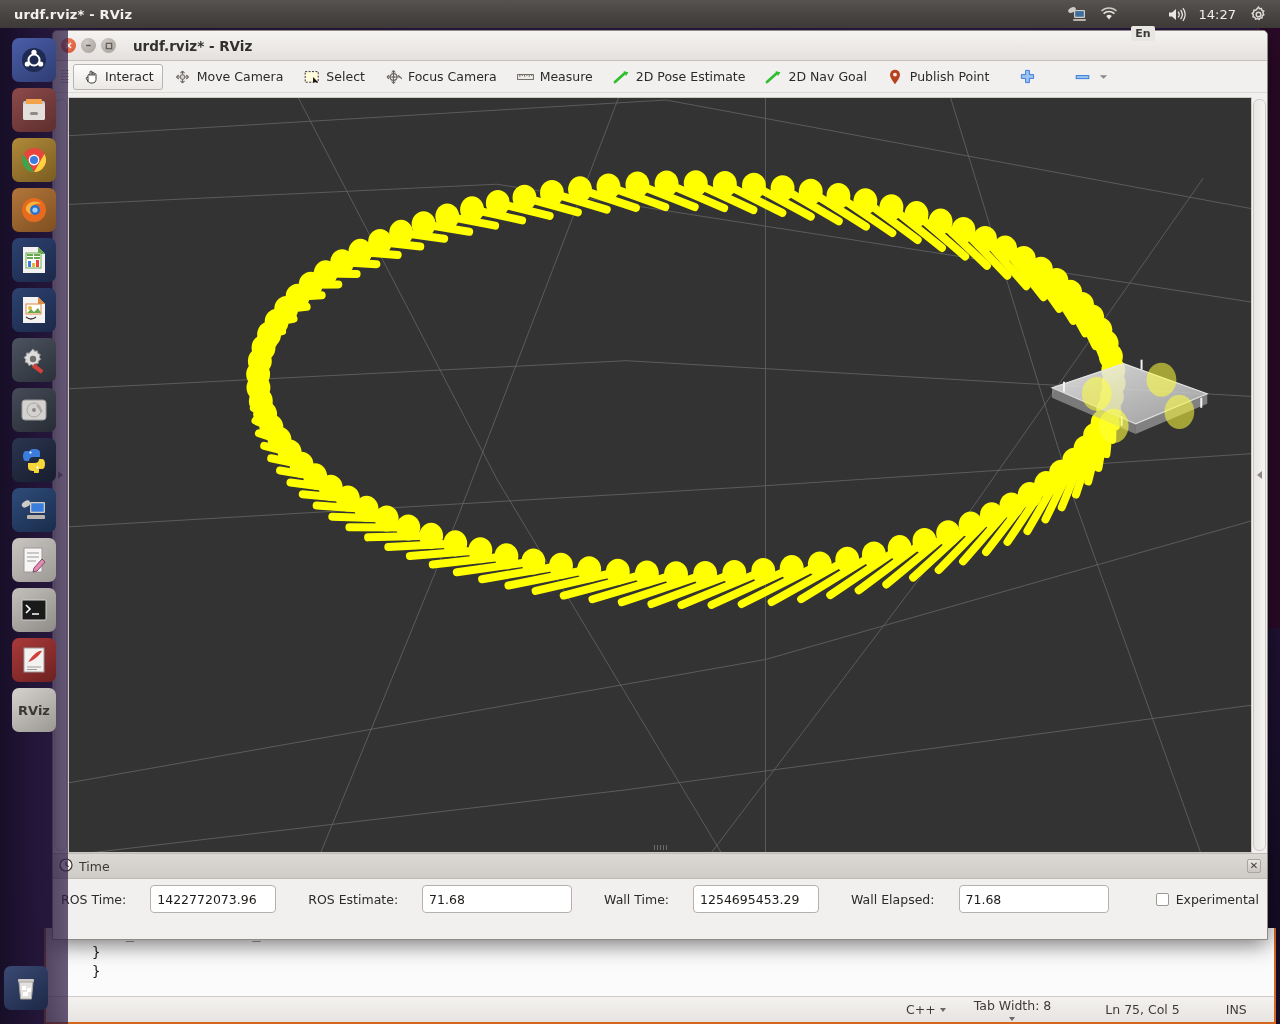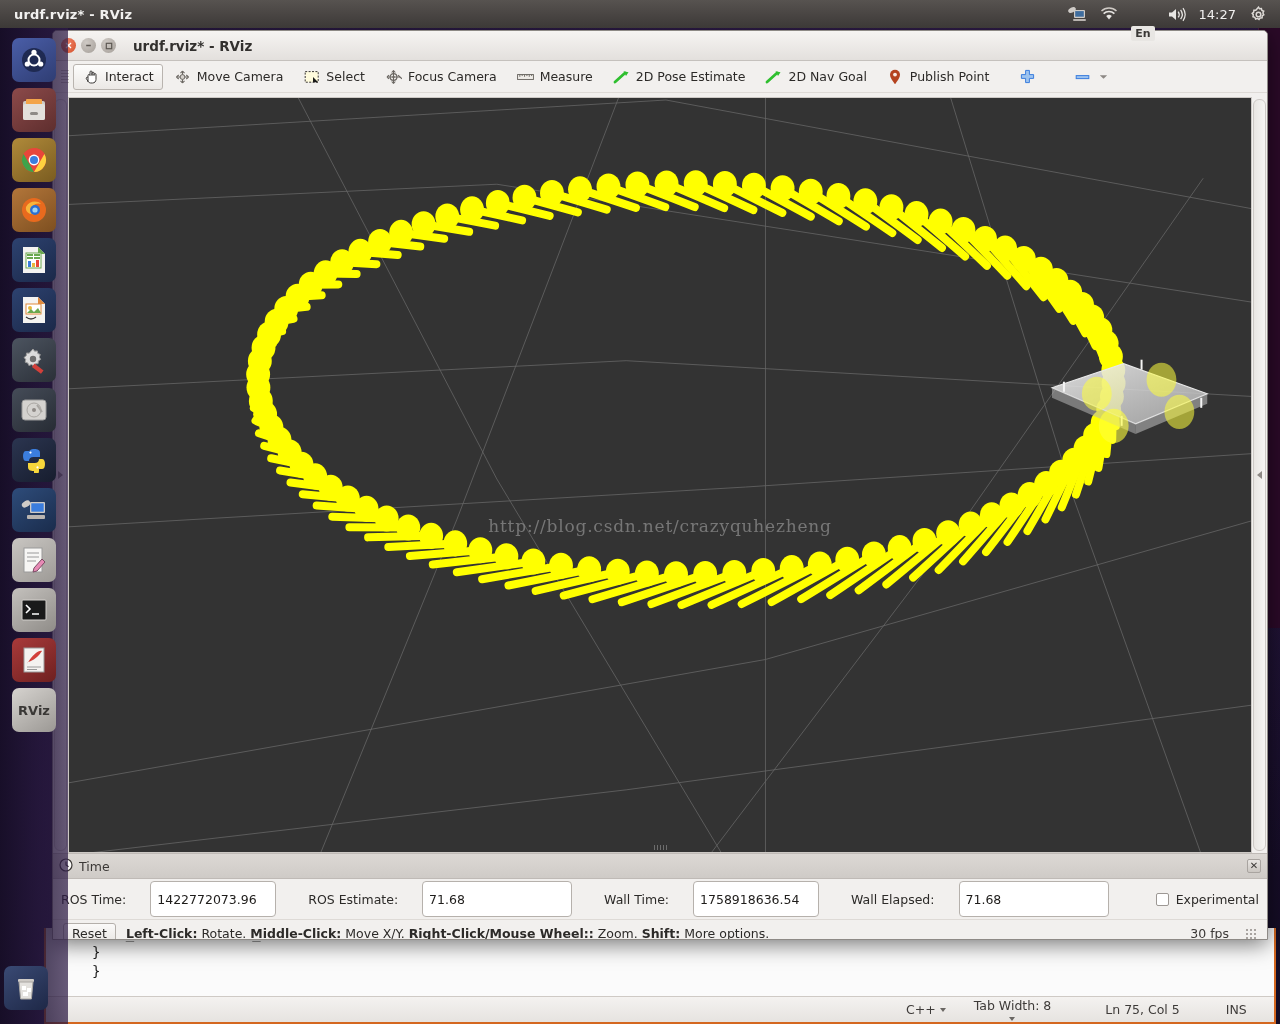--- a/index.html
+++ b/index.html
@@ -130,21 +130,21 @@
   }
   #time-header .label { font-size: 12.5px; color: #3b3836; margin-left: 6px; }
   #time-close {
     margin-left:auto; width:14px; height:14px; border-radius:2px;
     background: linear-gradient(180deg,#e9e6e3,#cbc6c1); border:1px solid #a9a4a0;
     display:flex; align-items:center; justify-content:center; font-size:10px; color:#3b3836; line-height:1;
   }
   #time-fields { height: 40px; display:flex; align-items:center; padding: 0 8px; gap:24px; }
   .tf-label { font-size: 12.5px; color: #2c2a28; white-space:nowrap; }
   .tf-input {
-    height: 36px; border:1px solid #b6b1ac; border-radius:4px; background:#fff;
+    height: 28px; border:1px solid #b6b1ac; border-radius:4px; background:#fff;
     font-size: 12.5px; color:#1e1c1a; padding: 0 6px; display:flex; align-items:center;
   }
   #tf-rostime { width: 126px; } #tf-roselapsed { width: 150px; }
   #tf-walltime { width: 126px; } #tf-wallelapsed { width: 150px; }
   #experimental-wrap { margin-left:auto; display:flex; align-items:center; gap:7px; }
   .checkbox { width:13px; height:13px; border:1px solid #9d9894; border-radius:2px; background:#fff; }
 
   
   #rviz-status {
     height: 28px; background:#f2f0ee; border-top:1px solid #dedad6;
@@ -760,21 +760,20 @@
               <path d="M150 44 l0 10"></path>
               <path d="M70 62 l0 10"></path>
           </g>
           <ellipse cx="45" cy="40" rx="15" ry="17" fill="#ffff3c" opacity=".55"></ellipse>
           <ellipse cx="110" cy="26" rx="15" ry="17" fill="#ffff3c" opacity=".55"></ellipse>
           <ellipse cx="62" cy="72" rx="15" ry="17" fill="#ffff3c" opacity=".6"></ellipse>
           <ellipse cx="128" cy="58" rx="15" ry="17" fill="#ffff3c" opacity=".55"></ellipse>
         </g>
       </svg>
 
-      <div id="watermark">http://blog.csdn.net/crazyquhezheng</div>
       <div id="viewport-bottom-grip">
           <i></i>
           <i></i>
           <i></i>
           <i></i>
           <i></i>
         </div>
     </div>
 
     <div class="splitter">
@@ -794,33 +793,25 @@
       <span id="time-close">✕</span>
     </div>
     <div id="time-fields">
       <span class="tf-label">ROS Time:</span>
       <span class="tf-input" id="tf-rostime">1422772073.96</span>
 
       <span class="tf-label" style="margin-left:8px;">ROS Estimate:</span>
       <span class="tf-input" id="tf-roselapsed">71.68</span>
 
       <span class="tf-label" style="margin-left:8px;">Wall Time:</span>
-      <span class="tf-input" id="tf-walltime">1758918636.54</span>
+      <span class="tf-input" id="tf-walltime">1254695453.29</span>
 
       <span class="tf-label" style="margin-left:8px;">Wall Elapsed:</span>
       <span class="tf-input" id="tf-wallelapsed">71.68</span>
 
       <span id="experimental-wrap">
         <span class="checkbox"></span>
         <span class="tf-label">Experimental</span>
       </span>
     </div>
   </div>
 
-  <div id="rviz-status">
-    <span id="reset-btn">Reset</span>
-    <span id="hint-text">
-      <b>Left-Click:</b><span> Rotate. </span><b>Middle-Click:</b><span> Move X/Y. </span><b>Right-Click/Mouse Wheel::</b><span> Zoom. </span><b>Shift:</b><span> More options.</span>
-    </span>
-    <span id="fps">30 fps</span>
-    <span id="resize-grip"></span>
-  </div>
 </div>
 
 </body></html>

